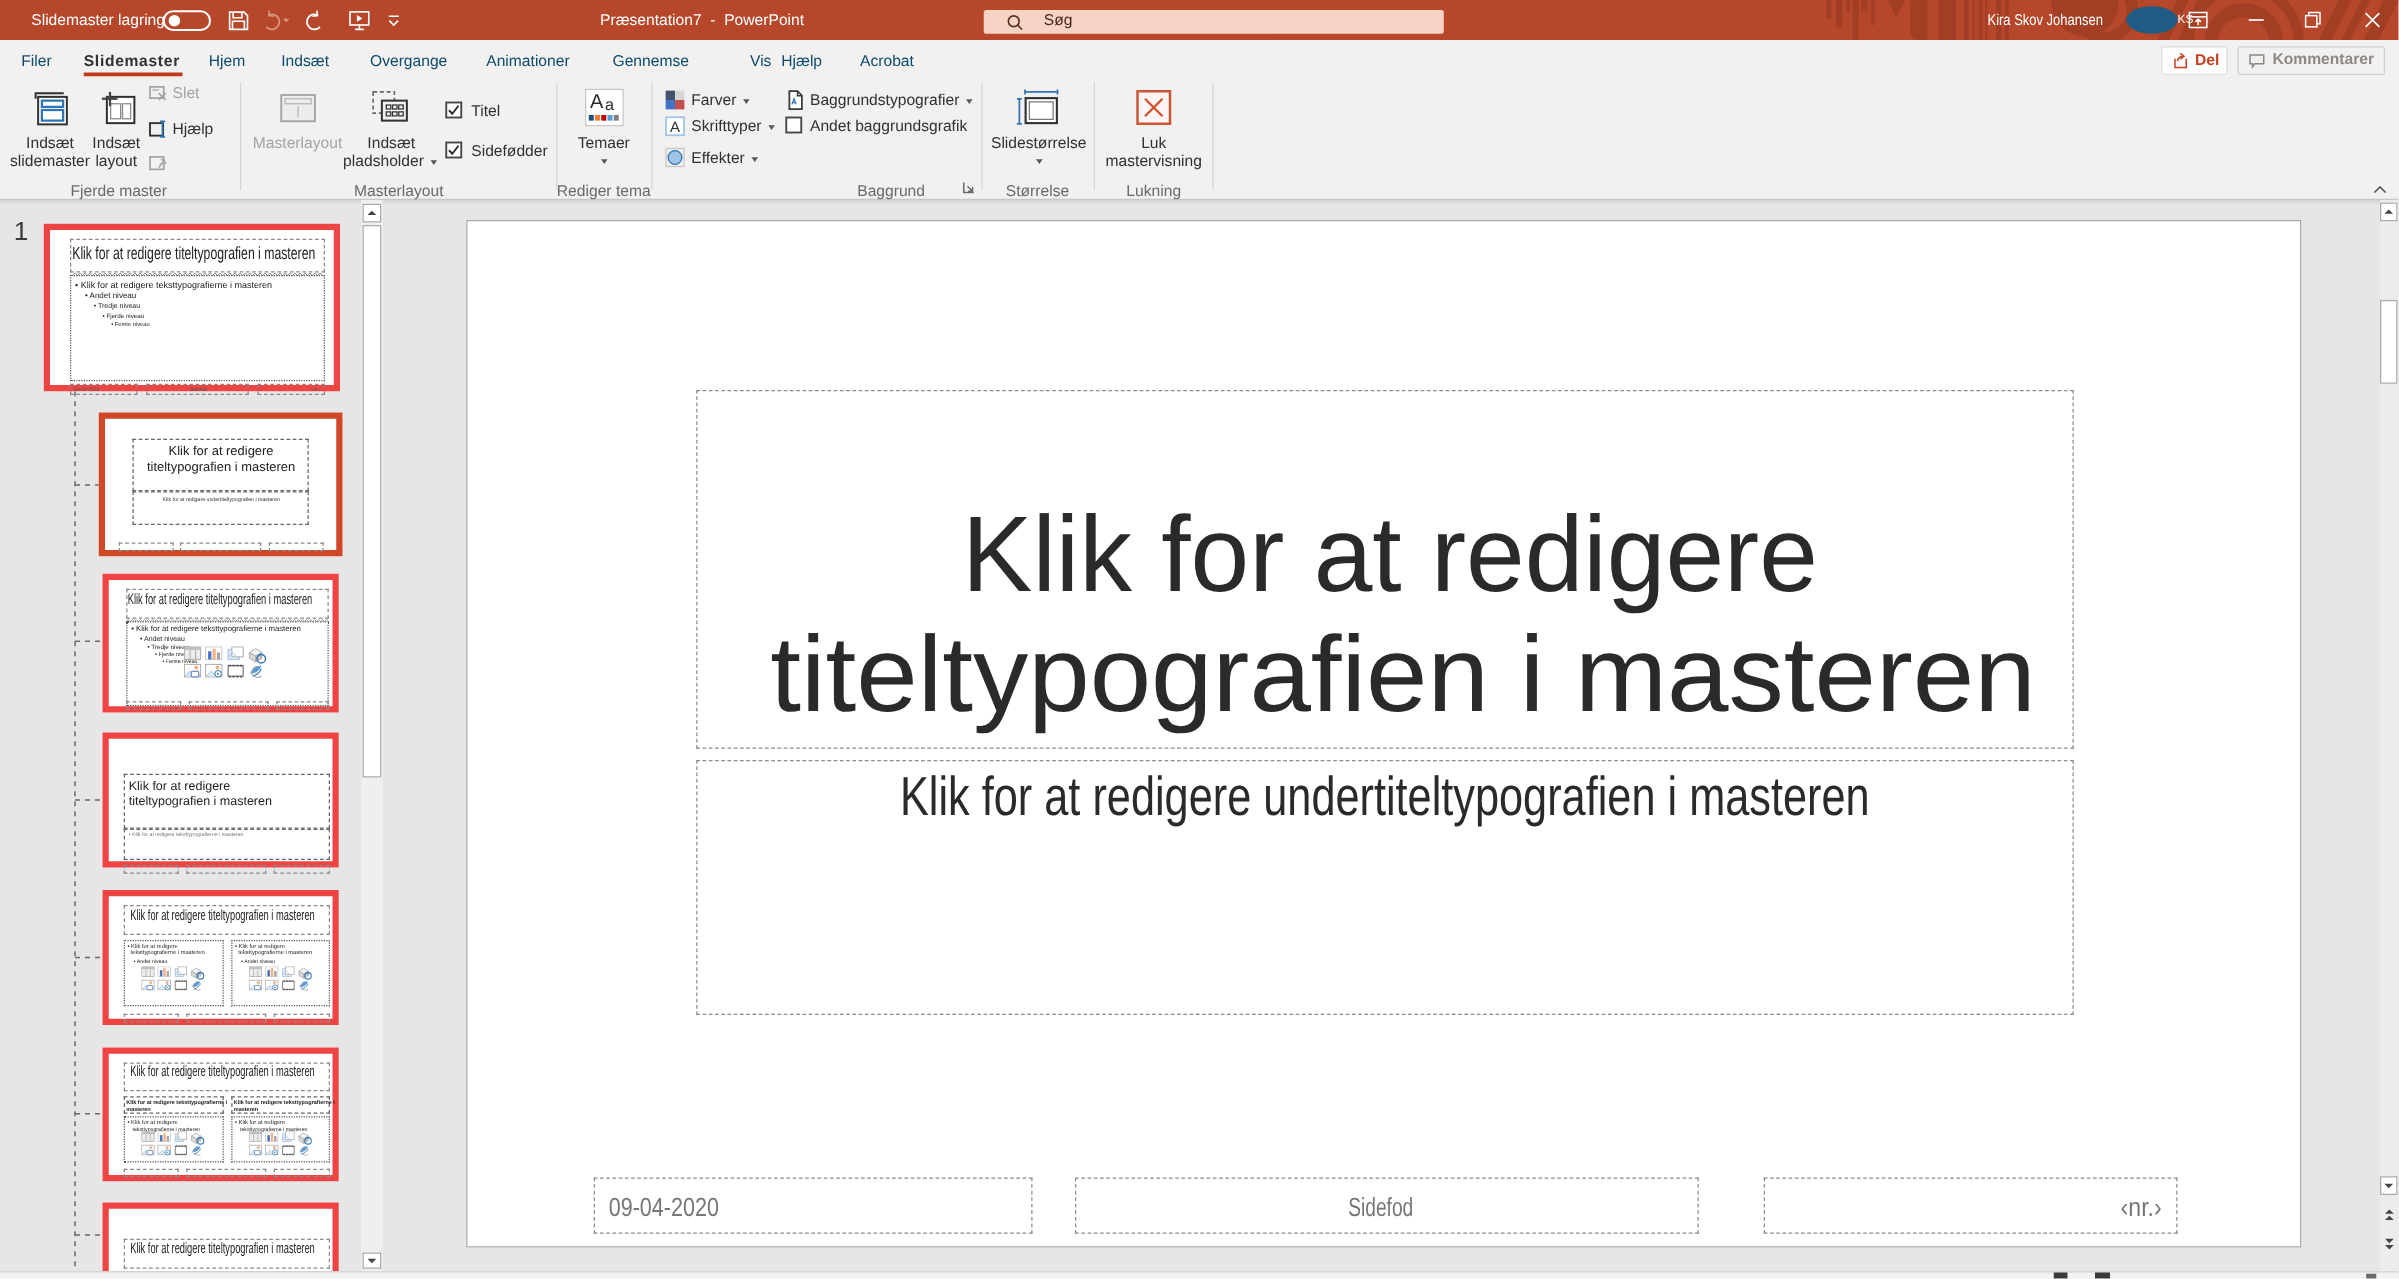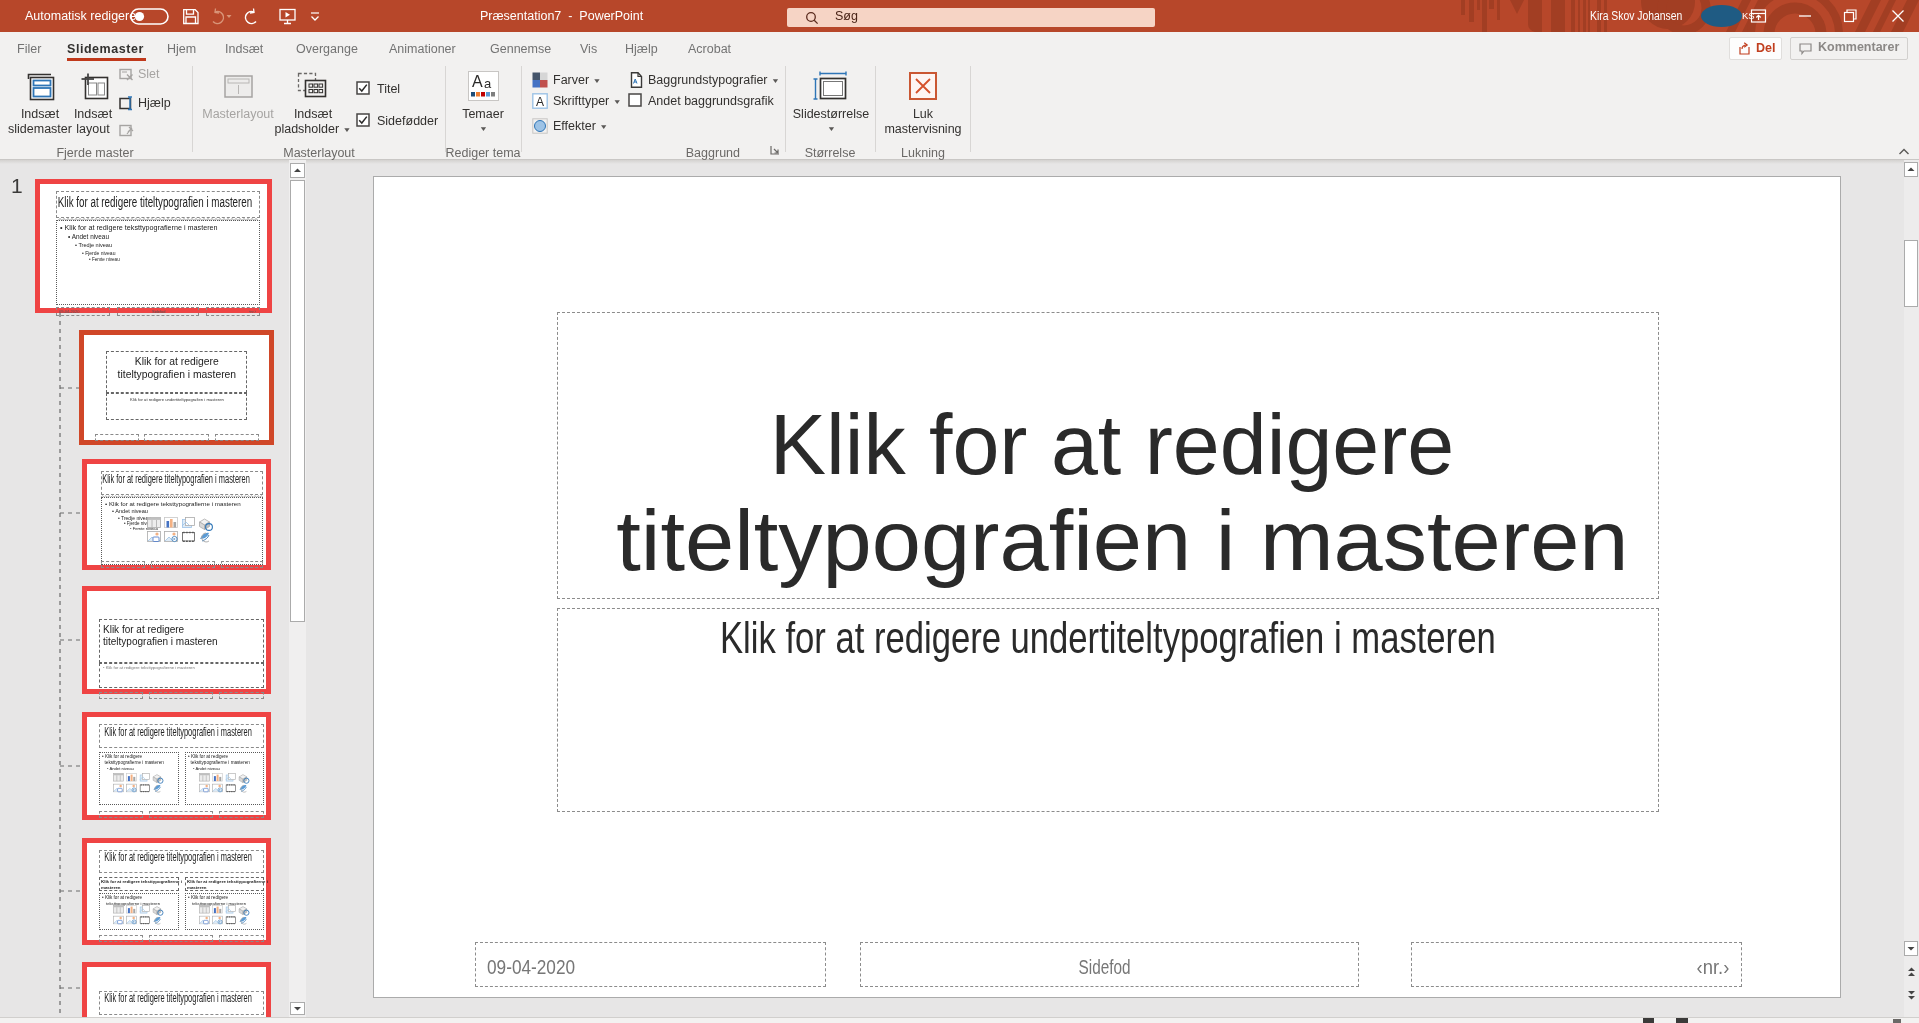--- a/index.html
+++ b/index.html
@@ -7,21 +7,21 @@
   body { font-family:"Liberation Sans", sans-serif; }
   #app { position:relative; width:1919px; height:1023px; background:#E7E6E6; overflow:hidden; }
   .abs { position:absolute; }
 
   
   #titlebar { position:absolute; left:0; top:0; width:1919px; height:32px; background:#B7472A; overflow:hidden; }
   #titlebar .wtxt { position:absolute; color:#FFFFFF; font-size:12.5px; white-space:nowrap; }
 
   
   #menubar { position:absolute; left:0; top:32px; width:1919px; height:30px; background:#F2F1F0; }
-  .tab { position:absolute; top:3px; height:30px; line-height:29px; font-size:12.5px; color:#737373; transform-origin:center; }
+  .tab { position:absolute; top:3px; height:30px; line-height:29px; font-size:12.5px; color:#0c4a6e; transform-origin:center; }
   
   #ribbon { position:absolute; left:0; top:62px; width:1919px; height:98px; background:#F2F1F0; border-bottom:1px solid #C9C7C5; }
   .gsep { position:absolute; top:4px; height:86px; width:1px; background:#D8D6D4; }
   .glabel { position:absolute; top:84px; width:200px; text-align:center; font-size:12.5px; color:#6B6967; }
   .biglabel { position:absolute; font-size:12.5px; color:#33312F; text-align:center; line-height:14.5px; }
   .smalltxt { position:absolute; font-size:12.5px; color:#33312F; white-space:nowrap;text-align:center; }
   .graytxt { color:#A6A4A2; }
   .chev { display:inline-block; font-size:9px; color:#5a5856; transform:scaleY(0.75); }
 
   
@@ -71,21 +71,21 @@
         <path d="M1854 34 l22 -44 l10 0 l-22 44 Z"></path>
         <path d="M1872 34 l22 -44 l7 0 l-22 44 Z"></path>
         <path d="M1890 34 l22 -44 l12 0 l-22 44 Z"></path>
       </g>
       <g fill="none" stroke="#A23E23">
         <circle cx="1684" cy="8" r="22" stroke-width="9"></circle>
         <circle cx="1795" cy="34" r="26" stroke-width="11"></circle>
         <circle cx="1795" cy="34" r="44" stroke-width="8"></circle>
       </g>
     </svg>
-    <span class="wtxt" style="left:25px; top:9px;">Automatisk redigere</span>
+    <span class="wtxt" style="left:25px; top:9px;">Slidemaster lagring</span>
 
     <svg style="left:130px; top:8px;" width="40" height="17" viewBox="0 0 40 17">
       <rect x="1" y="1" width="37" height="15" rx="7.5" fill="none" stroke="#fff" stroke-width="1.6"></rect>
       <circle cx="9.5" cy="8.5" r="4.6" fill="#fff"></circle>
     </svg>
     <svg id="qat" style="left:182px; top:7px;" width="145" height="19" viewBox="0 0 145 19">
 
       <g fill="none" stroke="#fff" stroke-width="1.3">
         <path d="M1.7 2.7 h11.5 l2.8 2.8 v11 h-14.3 Z"></path>
         <path d="M4.5 2.7 v4.5 h7 v-4.5"></path>
@@ -144,21 +144,21 @@
   </div>
 
   <div id="menubar">
     <span class="tab" style="left:17px;">Filer</span>
     <span class="tab" style="left:67px; color:#33312F; font-weight:bold; letter-spacing:0.55px;">Slidemaster</span>
     <span class="tab" style="left:167px;">Hjem</span>
     <span class="tab" style="left:225px;">Indsæt</span>
     <span class="tab" style="left:296px;">Overgange</span>
     <span class="tab" style="left:389px;">Animationer</span>
     <span class="tab" style="left:490px;">Gennemse</span>
-    <span class="tab" style="left:580px;">Vis</span>
+    <span class="tab" style="left:600px;">Vis</span>
     <span class="tab" style="left:625px;">Hjælp</span>
     <span class="tab" style="left:688px;">Acrobat</span>
     <div class="abs" style="left:67px; top:26px; width:79px; height:3px; background:#C0391B;"></div>
 
     <div class="abs" style="left:1729px; top:5px; width:53px; height:23px; background:#FDFDFD; border:1px solid #E0DEDC; border-radius:2px;"></div>
     <svg style="left:1737px; top:9px;" width="15" height="15" viewBox="0 0 15 15">
       <path d="M3 6 L3 13 L12 13 L12 6" fill="none" stroke="#C13E1E" stroke-width="1.2"></path>
       <path d="M5 8 C5 5.5 7 4 9.5 4" fill="none" stroke="#C13E1E" stroke-width="1.2"></path>
       <path d="M7.2 1.7 L10.2 4 L7.2 6.3" fill="none" stroke="#C13E1E" stroke-width="1.2"></path>
     </svg>

